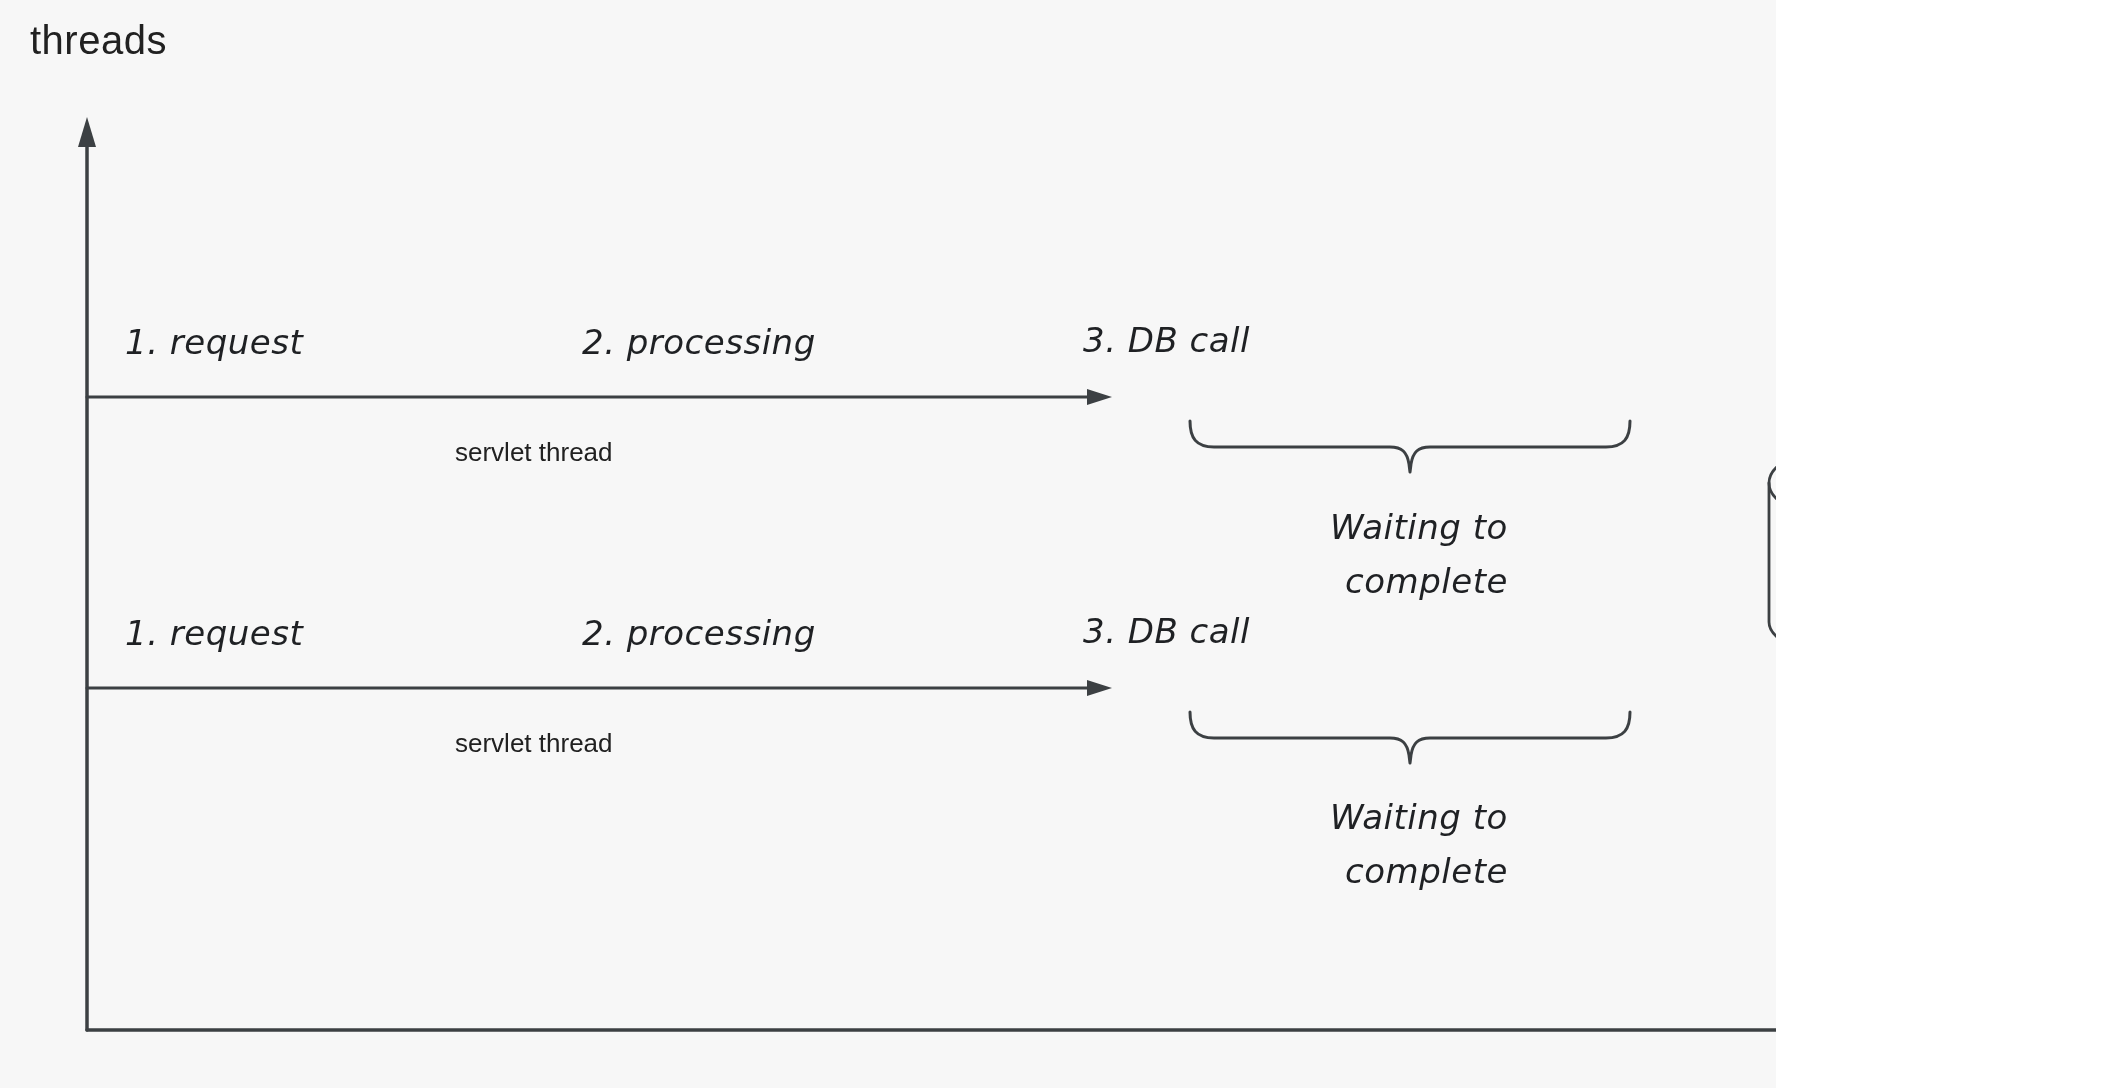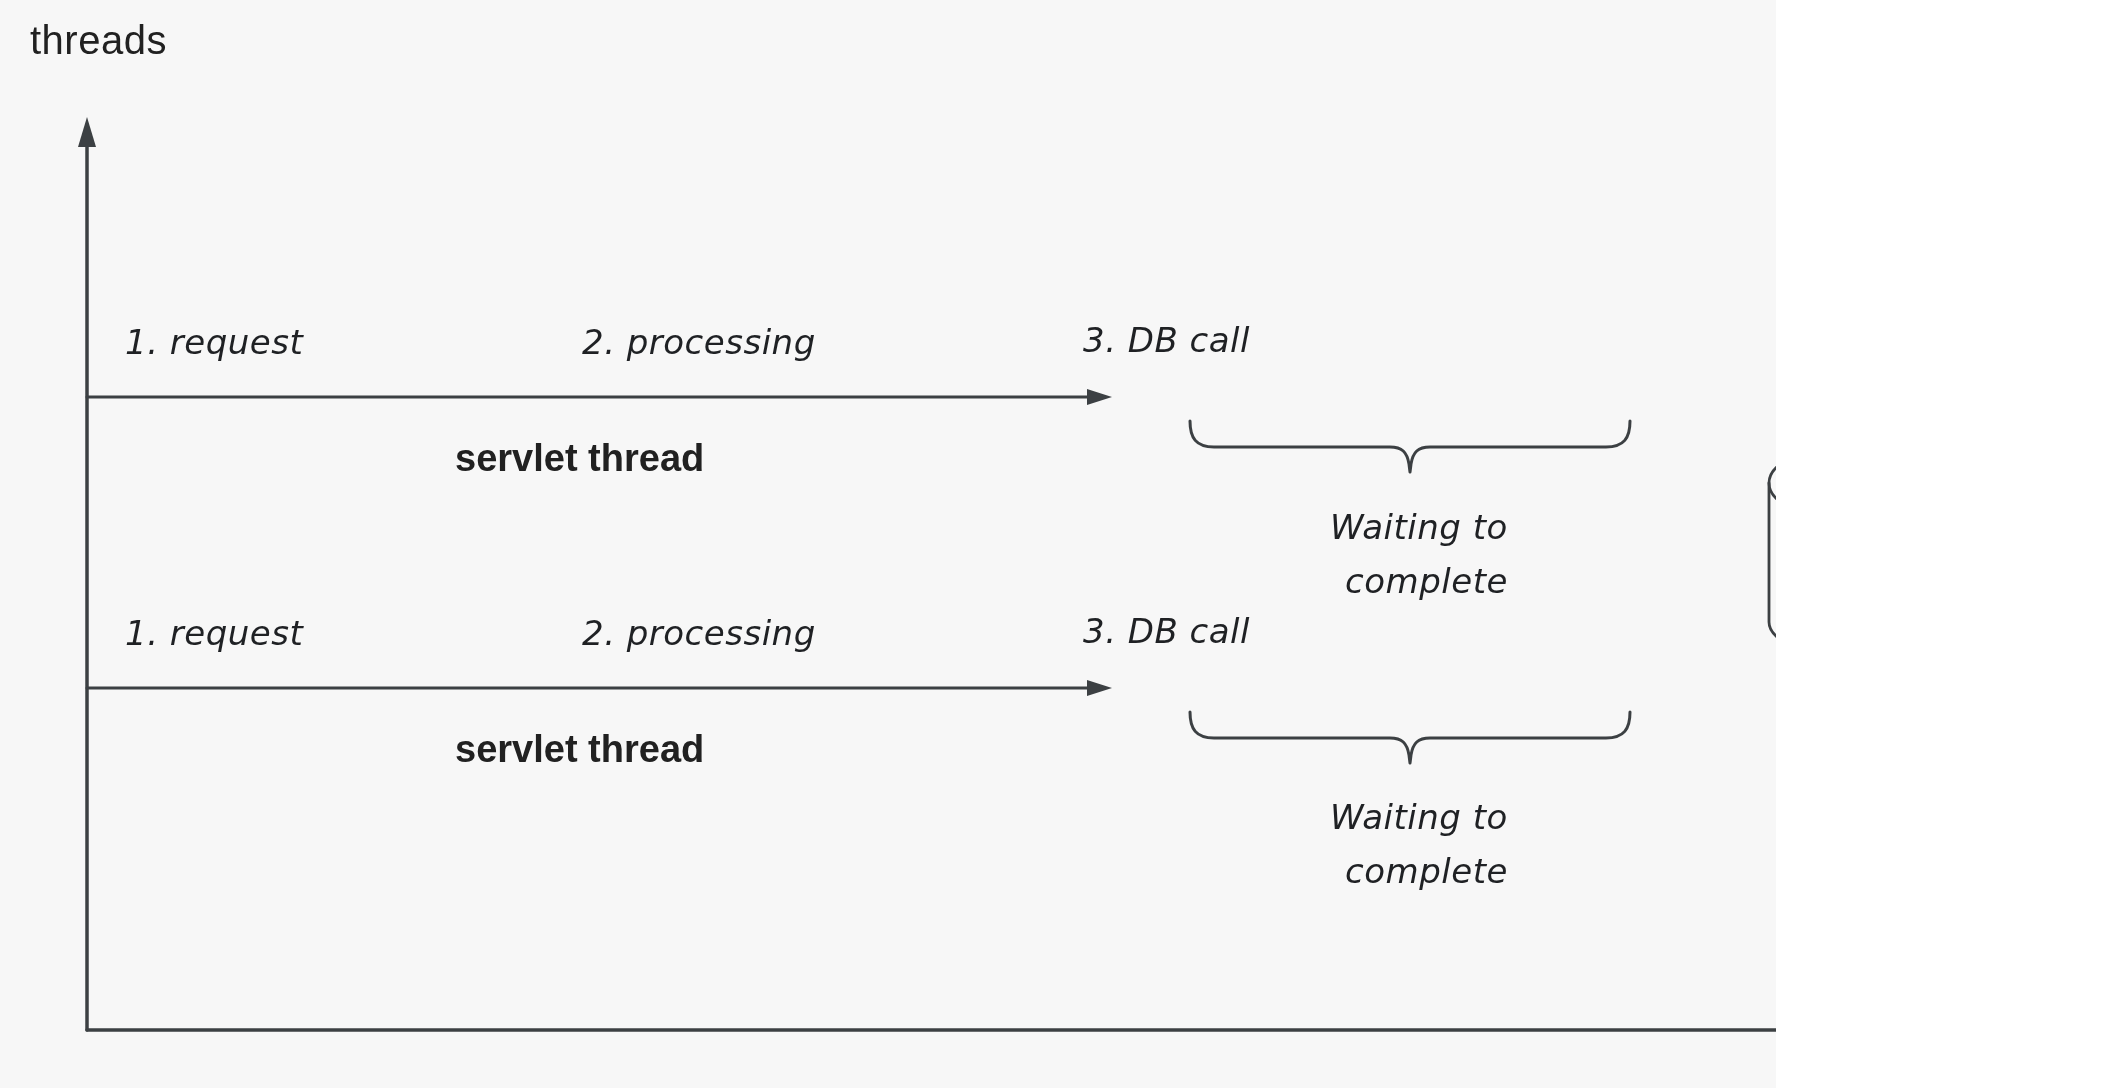--- a/index.html
+++ b/index.html
@@ -47,22 +47,22 @@
     position: absolute;
     white-space: nowrap;
     color: var(--text-color, #212121);
   }
   .axis-label {
     font-size: 40px;
     font-weight: 400;
     letter-spacing: 0.5px;
   }
   .thread-name {
-    font-size: 38px;
-    font-weight: 700;
+    font-size: 26px;
+    font-weight: 400;
   }
   .hand {
     font-family: cursive, "DejaVu Sans", sans-serif;
     font-style: italic;
     font-size: 34px;
     font-weight: 500;
     color: var(--hand-color, #1f2124);
     letter-spacing: 0.5px;
     text-align: right;
   }

